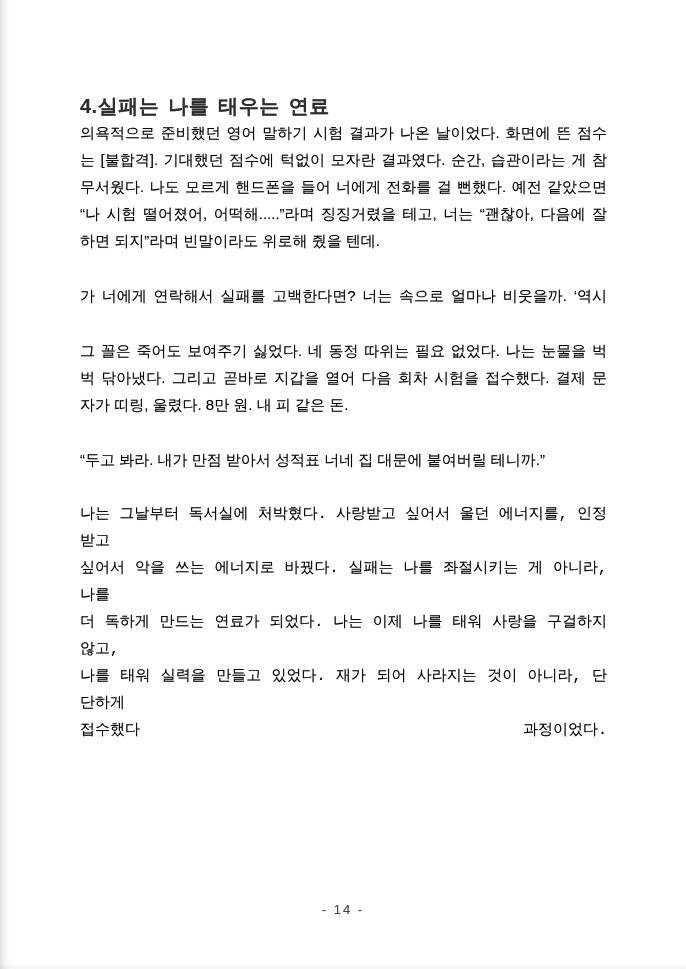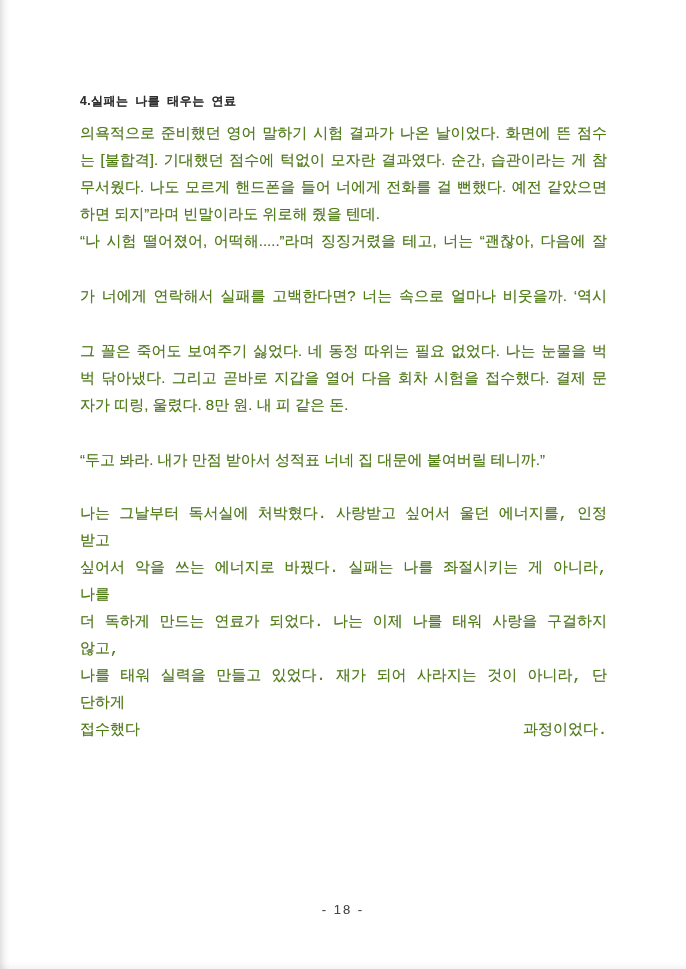--- a/index.html
+++ b/index.html
@@ -28,35 +28,35 @@
     left: 0; right: 0; bottom: 0;
     height: 6px;
     background: linear-gradient(to top, rgba(150,150,150,0.10), rgba(255,255,255,0));
     pointer-events: none;
   }
   .doc-title {
     position: absolute;
     left: 80px;
     top: 93px;
     width: 527px;
-    font-size: 12px;
+    font-size: 20px;
     font-weight: 700;
     letter-spacing: 0.5px;
     word-spacing: 3px;
     color: #2e2e2e;
     text-shadow: 0 0 0.6px rgba(46,46,46,0.55);
   }
   .body-text {
     position: absolute;
     left: 80px;
     top: 119px;
     width: 527px;
     font-size: 15px;
     line-height: 27px;
-    color: #4d7c0f;
+    color: #000000;
     text-shadow: 0 0 0.7px rgba(61,61,61,0.45);
   }
   .para { margin-bottom: 28px; }
   .para:last-child { margin-bottom: 16px; font-family: Liberation Mono, monospace; }
   .line {
     display: block;
     text-align: justify;
     text-align-last: justify;
     white-space: normal;
   }
@@ -84,22 +84,22 @@
   <div class="edge-shade-bottom"></div>
 
   <h1 class="doc-title">4.실패는 나를 태우는 연료</h1>
 
   <div class="body-text">
 
     <p class="para">
       <span class="line">의욕적으로 준비했던 영어 말하기 시험 결과가 나온 날이었다. 화면에 뜬 점수</span>
       <span class="line">는 [불합격]. 기대했던 점수에 턱없이 모자란 결과였다. 순간, 습관이라는 게 참</span>
       <span class="line">무서웠다. 나도 모르게 핸드폰을 들어 너에게 전화를 걸 뻔했다. 예전 같았으면</span>
+      <span class="line">“나 시험 떨어졌어, 어떡해.....”라며 징징거렸을 테고, 너는 “괜찮아, 다음에 잘</span>
       <span class="line last">하면 되지”라며 빈말이라도 위로해 줬을 텐데.</span>
-      <span class="line">“나 시험 떨어졌어, 어떡해.....”라며 징징거렸을 테고, 너는 “괜찮아, 다음에 잘</span>
     </p>
 
     <p class="para">
       <span class="line">가 너에게 연락해서 실패를 고백한다면? 너는 속으로 얼마나 비웃을까. ‘역시</span>
     </p>
 
     <p class="para">
       <span class="line">그 꼴은 죽어도 보여주기 싫었다. 네 동정 따위는 필요 없었다. 나는 눈물을 벅</span>
       <span class="line">벅 닦아냈다. 그리고 곧바로 지갑을 열어 다음 회차 시험을 접수했다. 결제 문</span>
       <span class="line last">자가 띠링, 울렸다. 8만 원. 내 피 같은 돈.</span>
@@ -113,14 +113,14 @@
       <span class="line">나는 그날부터 독서실에 처박혔다. 사랑받고 싶어서 울던 에너지를, 인정받고</span>
       <span class="line">싶어서 악을 쓰는 에너지로 바꿨다. 실패는 나를 좌절시키는 게 아니라, 나를</span>
       <span class="line">더 독하게 만드는 연료가 되었다. 나는 이제 나를 태워 사랑을 구걸하지 않고,</span>
       <span class="line">나를 태워 실력을 만들고 있었다. 재가 되어 사라지는 것이 아니라, 단단하게</span>
       <span class="line">접수했다 과정이었다.</span>
       <span class="line last"></span>
     </p>
 
   </div>
 
-  <div class="page-number">- 18 -</div>
+  <div class="page-number">- 14 -</div>
 </div>
 
 </body></html>

